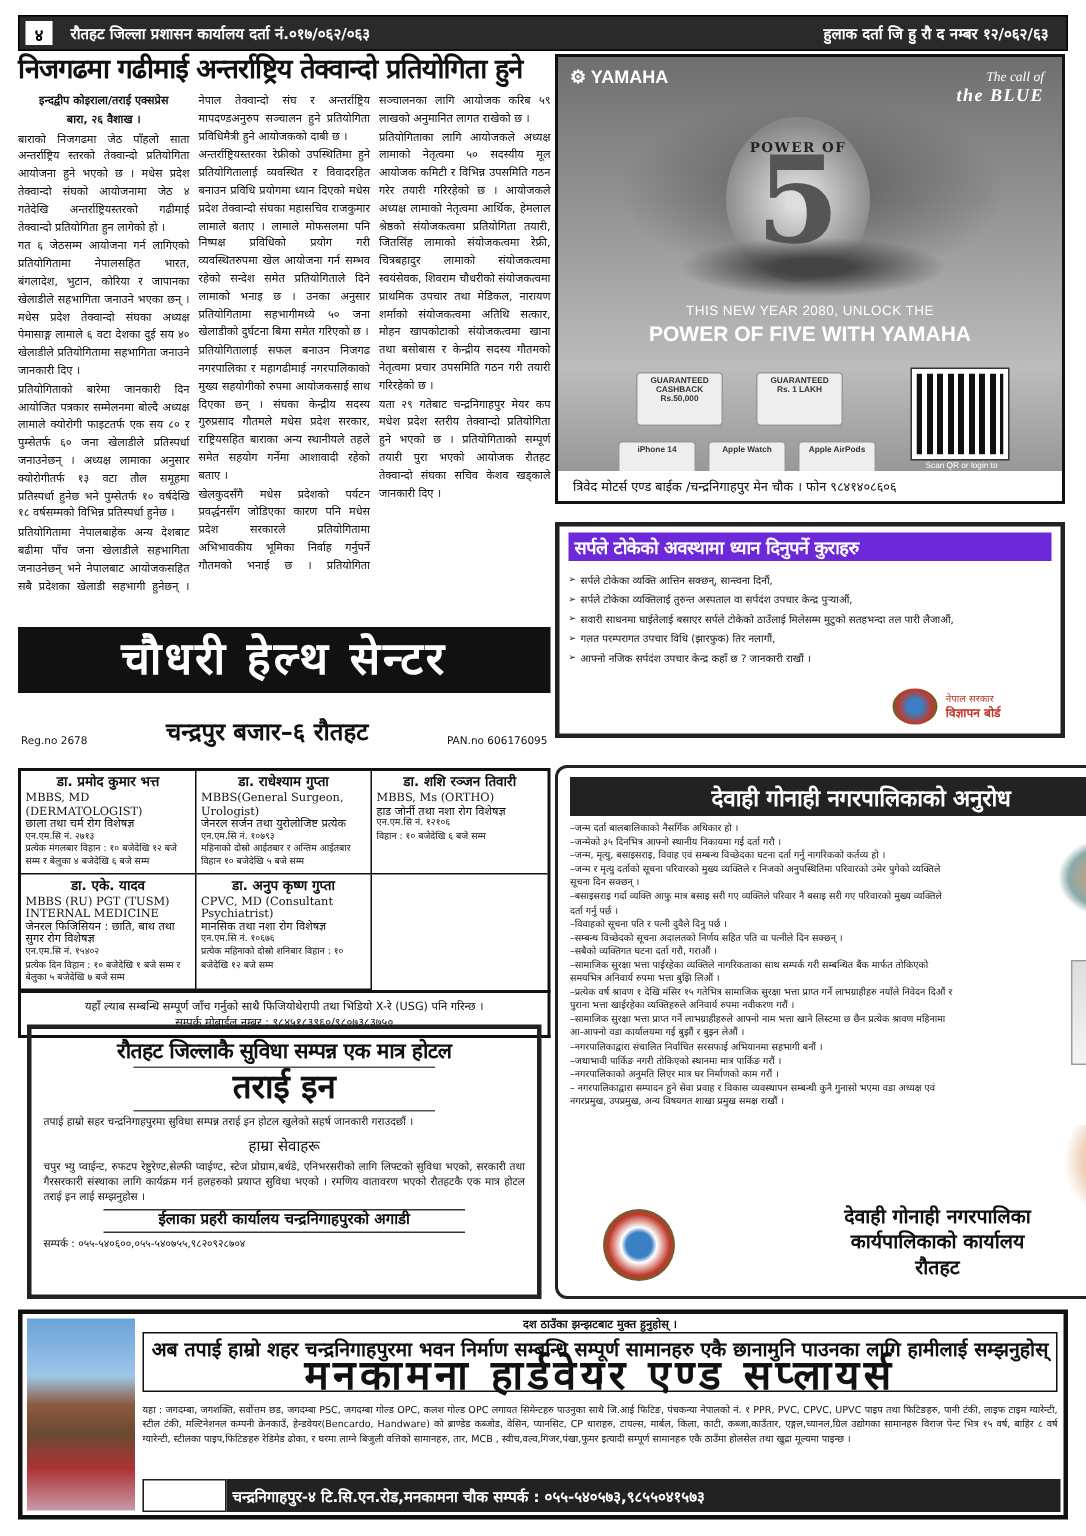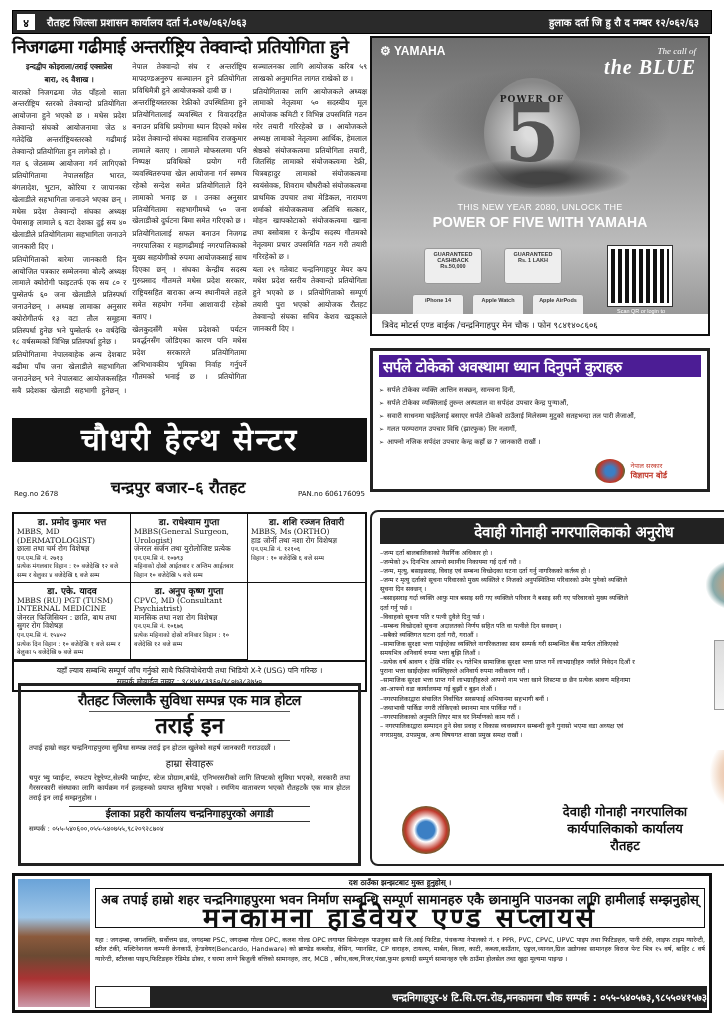--- a/index.html
+++ b/index.html
@@ -14,34 +14,34 @@
 
 #headline{left:12px;top:36px;width:355px;font-size:18px;font-weight:bold;font-family:"DejaVu Serif",serif;white-space:nowrap;letter-spacing:-0.6px;line-height:22px}
 
 #article{left:12px;top:61px;width:355px;height:345px;column-count:3;column-gap:6px;font-size:7.4px;line-height:11.8px;text-align:justify;column-fill:auto}
 #article p{margin-bottom:1px}
 #article .byline{font-weight:bold;text-align:center}
 
 #yamaha{left:370px;top:36px;width:340px;height:300px;border:2px solid #111;background:linear-gradient(180deg,#6f6f6f 0%,#9a9a9a 40%,#bcbcbc 70%,#8d8d8d 100%);overflow:hidden}
 #yamaha .logo{position:absolute;left:8px;top:6px;color:#fff;font-weight:bold;font-size:12px;font-family:"Liberation Sans",sans-serif}
 #yamaha .cult{position:absolute;right:12px;top:8px;color:#fff;font-style:italic;font-size:9px;text-align:right;font-family:"Liberation Serif",serif}
-#yamaha .cult b{font-size:20px;display:block;letter-spacing:1px}
+#yamaha .cult b{font-size:12px;display:block;letter-spacing:1px}
 #yamaha .five{position:absolute;left:112px;top:40px;width:96px;height:110px;border-radius:50%;background:radial-gradient(circle,#ddd 10%,#888 70%);display:flex;align-items:center;justify-content:center;font-size:80px;font-weight:bold;color:#555;font-family:"DejaVu Serif",serif}
 #yamaha .five span{font-size:9px;position:absolute;top:16px;left:0;right:0;text-align:center;color:#222;letter-spacing:1px}
 #yamaha .riders{position:absolute;left:40px;top:30px;width:260px;height:120px;background:radial-gradient(ellipse at center,rgba(60,60,60,.6),rgba(0,0,0,0) 70%)}
 #yamaha .bikes{position:absolute;left:80px;top:120px;width:180px;height:40px;background:radial-gradient(ellipse,#444 20%,rgba(0,0,0,0) 70%)}
 #yamaha .tag1{position:absolute;left:0;right:0;top:164px;text-align:center;color:#fff;font-size:9px;font-family:"Liberation Sans",sans-serif;letter-spacing:.3px}
 #yamaha .tag2{position:absolute;left:0;right:0;top:176px;text-align:center;color:#fff;font-size:14px;font-weight:bold;font-family:"Liberation Sans",sans-serif}
 #yamaha .offer{position:absolute;background:#eee;border:1px solid #999;font-size:5.5px;text-align:center;color:#333;font-weight:bold;padding:2px;border-radius:3px;font-family:"Liberation Sans",sans-serif}
 #yamaha .qr{position:absolute;left:236px;top:208px;width:64px;height:60px;background:repeating-linear-gradient(90deg,#111 0 4px,#fff 4px 7px),#fff;border:3px solid #fff;outline:1px solid #333}
 #yamaha .qrtext{position:absolute;left:226px;top:270px;width:86px;font-size:5.5px;color:#fff;text-align:center;font-family:"Liberation Sans",sans-serif}
 #yamaha .dealer{position:absolute;left:0;right:0;bottom:0;height:20px;background:#fff;font-size:8.5px;display:flex;align-items:center;padding-left:10px;color:#111}
 
 #snake{left:370px;top:348px;width:340px;height:144px;border:3px solid #222;padding:4px 6px}
-#snake .title{background:#4c1d95;color:#fff;font-size:15px;font-weight:bold;padding:1px 4px;white-space:nowrap;letter-spacing:-0.3px}
+#snake .title{background:#6d28d9;color:#fff;font-size:12px;font-weight:bold;padding:1px 4px;white-space:nowrap;letter-spacing:-0.3px}
 #snake ul{list-style:none;margin-top:8px;font-size:6.8px;line-height:10px}
 #snake li{margin-bottom:3px;padding-left:8px;position:relative}
 #snake li:before{content:"➢";position:absolute;left:0;font-size:6px}
 #snake .board{position:absolute;right:40px;bottom:6px;display:flex;align-items:center}
 #snake .emblem{width:30px;height:24px;border-radius:50%;background:radial-gradient(circle,#3b7fc4 25%,#c0392b 60%,#2e7d32 85%)}
 #snake .boardtxt{margin-left:6px;color:#c0392b;font-size:6.5px;line-height:9px}
 #snake .boardtxt b{display:block;font-size:8px}
 
 #health{left:12px;top:418px;width:355px}
 #health .banner{background:#111;color:#fff;font-size:30px;font-weight:bold;text-align:center;letter-spacing:2px;font-family:"DejaVu Serif",serif;height:44px;line-height:44px}
@@ -72,21 +72,21 @@
 #devahi .img3{position:absolute;right:10px;top:238px;width:56px;height:60px;background:radial-gradient(ellipse at 50% 40%,#e8b79a 15%,#f0d5c0 45%,rgba(255,255,255,0) 72%)}
 #devahi .emblem{position:absolute;left:30px;bottom:10px;width:48px;height:48px;border-radius:50%;background:radial-gradient(circle,#3b7fc4 25%,#fff 35%,#c0392b 60%,#2e7d32 80%)}
 #devahi .office{position:absolute;left:110px;right:8px;bottom:10px;text-align:center;font-size:13px;font-weight:bold;line-height:17px}
 
 #hw{left:12px;top:873px;width:700px;height:140px;border:3px solid #111;background:#fff}
 #hw .pic{position:absolute;left:3px;top:3px;width:72px;height:128px;background:linear-gradient(180deg,#6aa3d8 0%,#9ec6e8 30%,#8b5a3c 45%,#6b4a33 60%,#a33 78%,#c9a 100%)}
 #hw .l1{position:absolute;left:80px;right:4px;top:1px;text-align:center;font-size:7.5px;font-weight:bold}
 #hw .l2{position:absolute;left:80px;right:4px;top:12px;text-align:center;font-size:13px;font-weight:bold;border:1px solid #111;padding:1px}
 #hw .name{position:absolute;left:80px;right:4px;top:26px;text-align:center;font-size:27px;font-weight:bold;letter-spacing:3px;line-height:32px}
 #hw .desc{position:absolute;left:80px;right:4px;top:60px;font-size:6.4px;line-height:9.4px;text-align:justify}
-#hw .contact{position:absolute;left:80px;right:2px;bottom:2px;height:22px;background:#222;color:#fff;font-size:10px;font-weight:bold;display:flex;align-items:center;justify-content:flex-end;padding-left:60px}
+#hw .contact{position:absolute;left:80px;right:2px;bottom:2px;height:22px;background:#222;color:#fff;font-size:10px;font-weight:bold;display:flex;align-items:center;justify-content:flex-start;padding-left:60px}
 #hw .contact .white{position:absolute;left:0;top:0;width:56px;height:22px;background:#fff;border:1px solid #222}
 </style>
 </head>
 <body>
 
 <div id="hdr" class="abs">
   <span class="pg">४</span>
   <span class="reg">रौतहट जिल्ला प्रशासन कार्यालय दर्ता नं.०१७/०६२/०६३</span>
   <span class="post">हुलाक दर्ता जि हु रौ द नम्बर १२/०६२/६३</span>
 </div>

